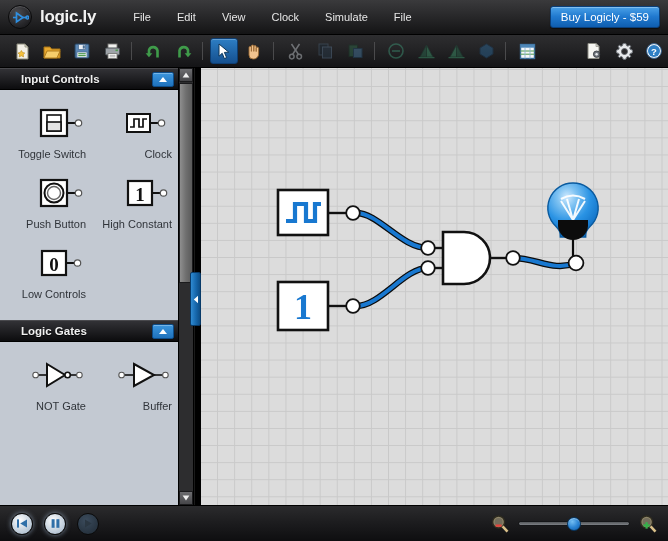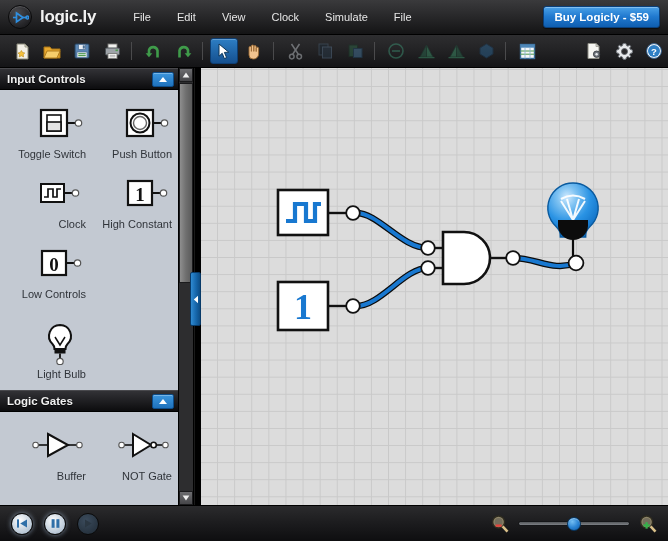--- a/index.html
+++ b/index.html
@@ -33,21 +33,21 @@
   }
   .menu-items { display: flex; margin-left: 24px; }
   .menu-item {
     font-size: 11px; color: #e6e6e6; padding: 5px 13px; cursor: default;
     border-radius: 2px;
   }
   .buy-btn {
     position: absolute; right: 8px; top: 6px;
     height: 22px; padding: 0 10px;
     display: flex; align-items: center; justify-content: center;
-    font-size: 11.5px; font-weight: bold; color: #fff;
+    font-size: 11.5px; font-weight: normal; color: #fff;
     background: linear-gradient(180deg, #4aa1e8 0%, #2079cf 48%, #0f5eb0 100%);
     border: 1px solid #0a3f7a; border-radius: 3px;
     box-shadow: inset 0 1px 0 rgba(255,255,255,.32), 0 1px 1px rgba(0,0,0,.5);
     cursor: pointer; white-space: nowrap;
   }
 
   
   .toolbar {
     position: absolute; left: 0; top: 35px; width: 668px; height: 33px;
     background: linear-gradient(180deg, #2e2e30 0%, #222224 50%, #141416 100%);
@@ -69,21 +69,21 @@
 
   
   .sidebar {
     position: absolute; left: 0; top: 68px; width: 180px; height: 437px;
     background: #c3c9d2; overflow: hidden;
   }
   .panel-header {
     height: 22px; display: flex; align-items: center;
     background: linear-gradient(180deg, #323236 0%, #1d1d20 55%, #0c0c0e 100%);
     border-top: 1px solid #49494d; border-bottom: 1px solid #000;
-    padding-left: 7px; position: relative; cursor: pointer;
+    padding-left: 21px; position: relative; cursor: pointer;
   }
   .panel-header-title {
     font-size: 11.5px; font-weight: bold; color: #f0f0f0;
     text-shadow: 0 1px 1px rgba(0,0,0,.8);
   }
   .collapse-btn {
     position: absolute; right: 6px; top: 3px; width: 22px; height: 15px;
     background: linear-gradient(180deg, #3c96dd 0%, #1f72bd 100%);
     border: 1px solid #0d4c88; border-radius: 2px;
     display: flex; align-items: center; justify-content: center;
@@ -397,40 +397,40 @@
             <line x1="33" y1="20" x2="42" y2="20" stroke="#111" stroke-width="2"></line>
             <circle cx="44.5" cy="20" r="3.2" fill="#ffffff" stroke="#555" stroke-width="1.2"></circle>
           </svg>
         </div>
         <div class="comp-label">Toggle Switch</div>
       </div>
 
       <div class="comp">
         <div class="comp-icon">
           <svg width="52" height="40" viewBox="0 0 52 40">
+            <rect x="7" y="11" width="23" height="18" fill="#ffffff" stroke="#111" stroke-width="2"></rect>
+            <path d="M10 24 H14 V16 H19 V24 H23 V16 H27" fill="none" stroke="#111" stroke-width="1.7"></path>
+            <line x1="30" y1="20" x2="39" y2="20" stroke="#111" stroke-width="2"></line>
+            <circle cx="41.5" cy="20" r="3.2" fill="#ffffff" stroke="#555" stroke-width="1.2"></circle>
+          </svg>
+        </div>
+        <div class="comp-label">Clock</div>
+      </div>
+
+      <div class="comp">
+        <div class="comp-icon">
+          <svg width="52" height="40" viewBox="0 0 52 40">
             <rect x="7" y="7" width="26" height="26" fill="#ffffff" stroke="#111" stroke-width="2.2"></rect>
             <circle cx="20" cy="20" r="9.5" fill="none" stroke="#111" stroke-width="2"></circle>
             <circle cx="20" cy="20" r="6.5" fill="#ffffff" stroke="#666" stroke-width="1.4"></circle>
             <line x1="33" y1="20" x2="42" y2="20" stroke="#111" stroke-width="2"></line>
             <circle cx="44.5" cy="20" r="3.2" fill="#ffffff" stroke="#555" stroke-width="1.2"></circle>
           </svg>
         </div>
         <div class="comp-label">Push Button</div>
-      </div>
-
-      <div class="comp">
-        <div class="comp-icon">
-          <svg width="52" height="40" viewBox="0 0 52 40">
-            <rect x="7" y="11" width="23" height="18" fill="#ffffff" stroke="#111" stroke-width="2"></rect>
-            <path d="M10 24 H14 V16 H19 V24 H23 V16 H27" fill="none" stroke="#111" stroke-width="1.7"></path>
-            <line x1="30" y1="20" x2="39" y2="20" stroke="#111" stroke-width="2"></line>
-            <circle cx="41.5" cy="20" r="3.2" fill="#ffffff" stroke="#555" stroke-width="1.2"></circle>
-          </svg>
-        </div>
-        <div class="comp-label">Clock</div>
       </div>
 
       <div class="comp">
         <div class="comp-icon">
           <svg width="52" height="40" viewBox="0 0 52 40">
             <rect x="8" y="8" width="24" height="24" fill="#ffffff" stroke="#111" stroke-width="2.2"></rect>
             <text x="20" y="28" font-family="Liberation Serif, serif" font-size="19" font-weight="bold" fill="#111" text-anchor="middle">1</text>
             <line x1="32" y1="20" x2="41" y2="20" stroke="#111" stroke-width="2"></line>
             <circle cx="43.5" cy="20" r="3.2" fill="#ffffff" stroke="#555" stroke-width="1.2"></circle>
           </svg>
@@ -446,70 +446,58 @@
             <line x1="32" y1="20" x2="41" y2="20" stroke="#111" stroke-width="2"></line>
             <circle cx="43.5" cy="20" r="3.2" fill="#ffffff" stroke="#555" stroke-width="1.2"></circle>
           </svg>
         </div>
         <div class="comp-label">Low Controls</div>
       </div>
     </div>
 
     <div class="panel-body">
 
-      <div class="comp">
-        <div class="comp-icon">
-          <svg width="52" height="44" viewBox="0 0 52 44">
-            <path d="M26 4 a11 11 0 0 1 7.5 19 c-1.8 1.8-2 3-2 5 h-11 c0-2-.2-3.2-2-5 A11 11 0 0 1 26 4 Z" fill="#ffffff" stroke="#111" stroke-width="2"></path>
-            <path d="M21 16 L26 24 L31 16" fill="none" stroke="#111" stroke-width="1.5"></path>
-            <rect x="20.5" y="28" width="11" height="4.5" fill="#111"></rect>
-            <line x1="26" y1="32.5" x2="26" y2="38" stroke="#111" stroke-width="1.8"></line>
-            <circle cx="26" cy="40.5" r="3.2" fill="#ffffff" stroke="#555" stroke-width="1.2"></circle>
-          </svg>
-        </div>
-        <div class="comp-label">Light Bulb</div>
-      </div>
 
     </div>
 
     <div class="panel-header">
       <div class="panel-header-title">Logic Gates</div>
       <div class="collapse-btn">
         <svg width="10" height="7" viewBox="0 0 10 7">
             <path d="M5 1 L9 6 H1 Z" fill="#ffffff"></path>
           </svg>
       </div>
     </div>
     <div class="panel-body">
-
-      <div class="comp">
-        <div class="comp-icon">
-          <svg width="56" height="34" viewBox="0 0 56 34">
-            <line x1="8" y1="17" x2="18" y2="17" stroke="#111" stroke-width="1.6"></line>
-            <path d="M18 6 L38 17 L18 28 Z" fill="#ffffff" stroke="#111" stroke-width="2"></path>
-            <line x1="38" y1="17" x2="47" y2="17" stroke="#111" stroke-width="1.6"></line>
-            <circle cx="5.6" cy="17" r="2.8" fill="#fff" stroke="#555" stroke-width="1.1"></circle>
-            <circle cx="49.4" cy="17" r="2.8" fill="#fff" stroke="#555" stroke-width="1.1"></circle>
-          </svg>
-        </div>
-        <div class="comp-label">Buffer</div>
-      </div>
 
       <div class="comp">
         <div class="comp-icon">
           <svg width="56" height="34" viewBox="0 0 56 34">
             <line x1="8" y1="17" x2="17" y2="17" stroke="#111" stroke-width="1.6"></line>
             <path d="M17 6 L35 17 L17 28 Z" fill="#ffffff" stroke="#111" stroke-width="2"></path>
             <circle cx="37.6" cy="17" r="2.7" fill="#ffffff" stroke="#111" stroke-width="1.6"></circle>
             <line x1="40.3" y1="17" x2="47" y2="17" stroke="#111" stroke-width="1.6"></line>
             <circle cx="5.6" cy="17" r="2.8" fill="#fff" stroke="#555" stroke-width="1.1"></circle>
             <circle cx="49.4" cy="17" r="2.8" fill="#fff" stroke="#555" stroke-width="1.1"></circle>
           </svg>
         </div>
         <div class="comp-label">NOT Gate</div>
+      </div>
+
+      <div class="comp">
+        <div class="comp-icon">
+          <svg width="56" height="34" viewBox="0 0 56 34">
+            <line x1="8" y1="17" x2="18" y2="17" stroke="#111" stroke-width="1.6"></line>
+            <path d="M18 6 L38 17 L18 28 Z" fill="#ffffff" stroke="#111" stroke-width="2"></path>
+            <line x1="38" y1="17" x2="47" y2="17" stroke="#111" stroke-width="1.6"></line>
+            <circle cx="5.6" cy="17" r="2.8" fill="#fff" stroke="#555" stroke-width="1.1"></circle>
+            <circle cx="49.4" cy="17" r="2.8" fill="#fff" stroke="#555" stroke-width="1.1"></circle>
+          </svg>
+        </div>
+        <div class="comp-label">Buffer</div>
       </div>
     </div>
   </div>
 
   <div class="sb-scroll">
     <div class="sb-arrow up">
       <svg width="8" height="6" viewBox="0 0 8 6">
           <path d="M4 0.6 L7.4 5.4 H0.6 Z" fill="#f0f0f0"></path>
         </svg>
     </div>

